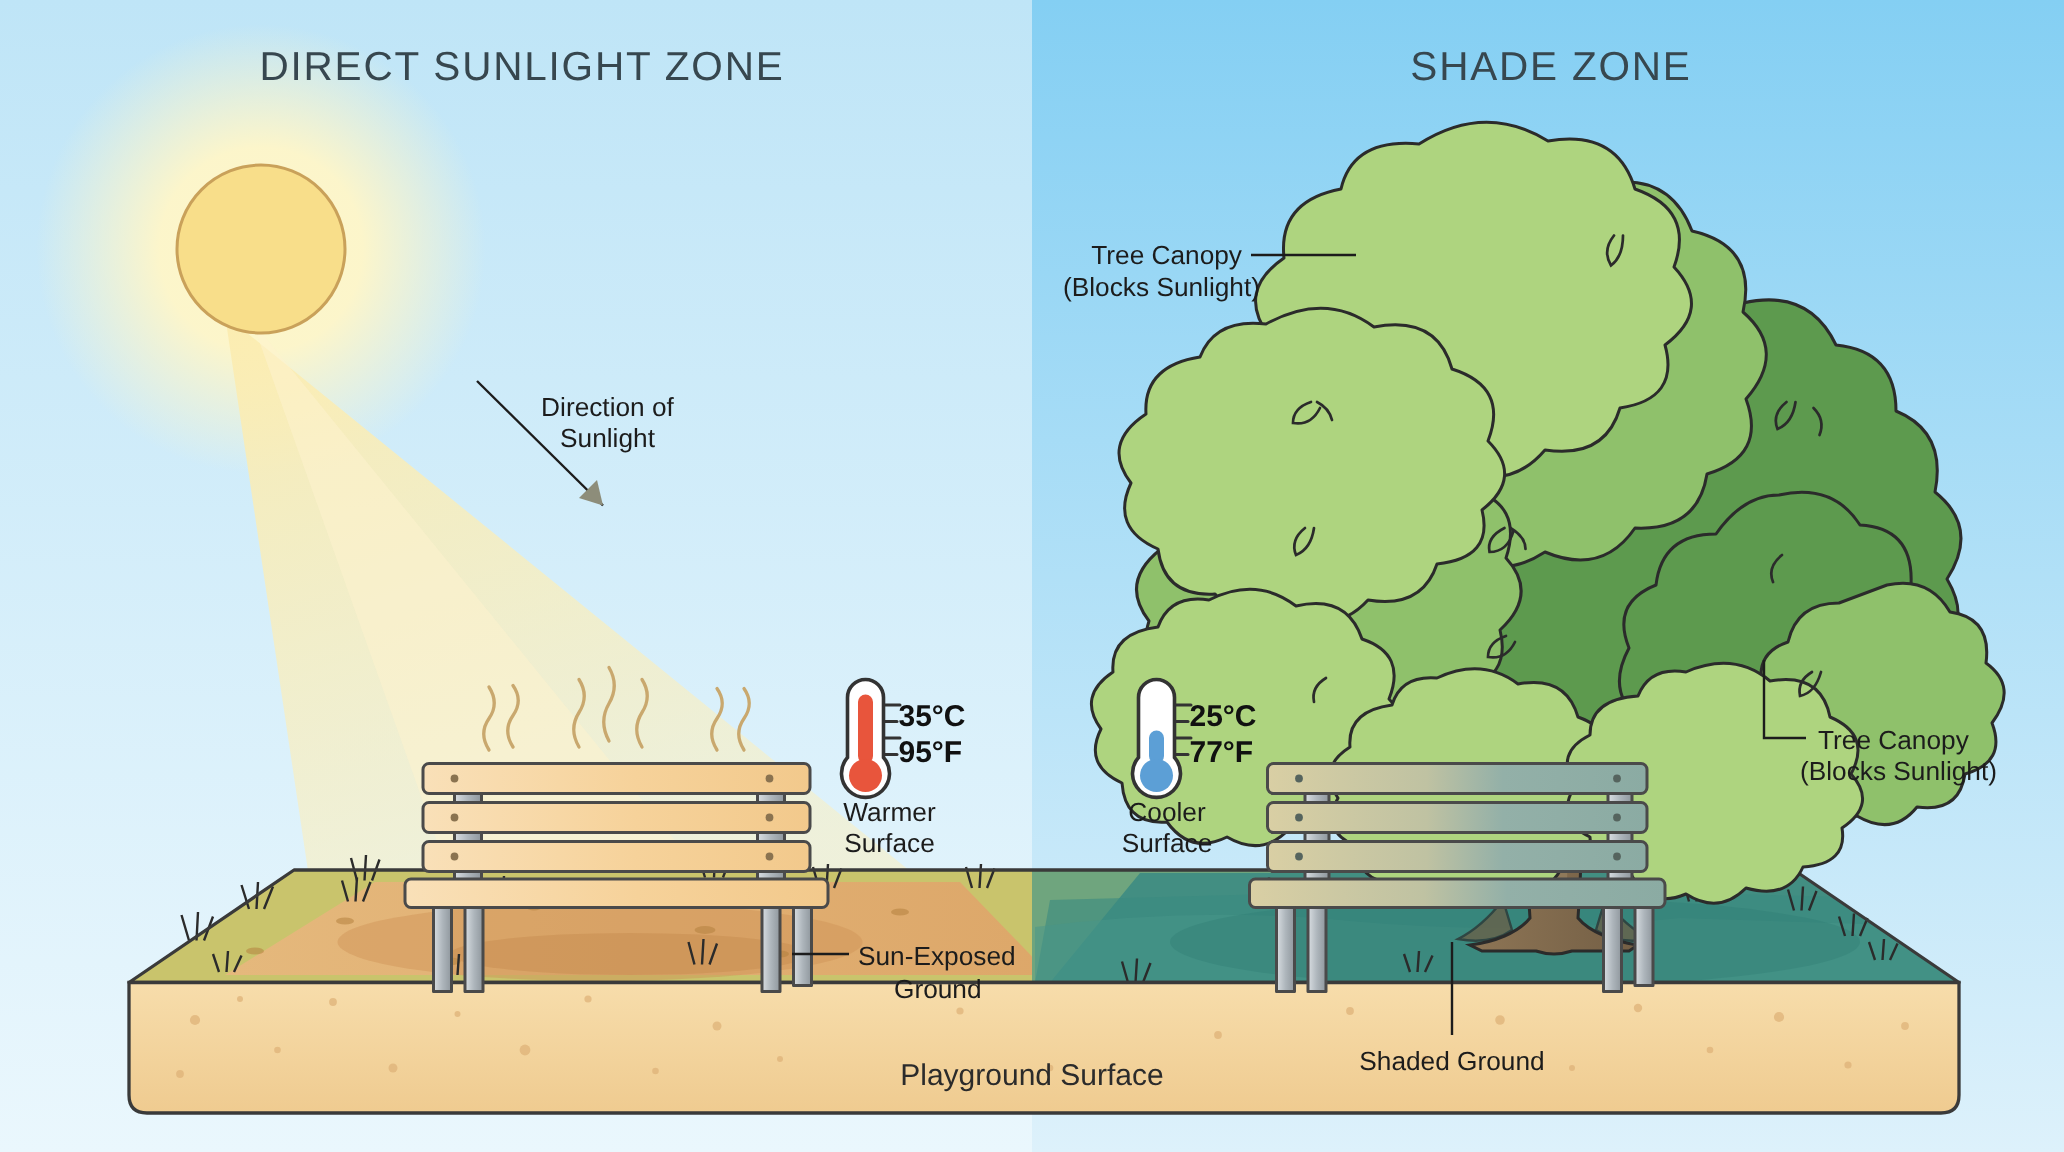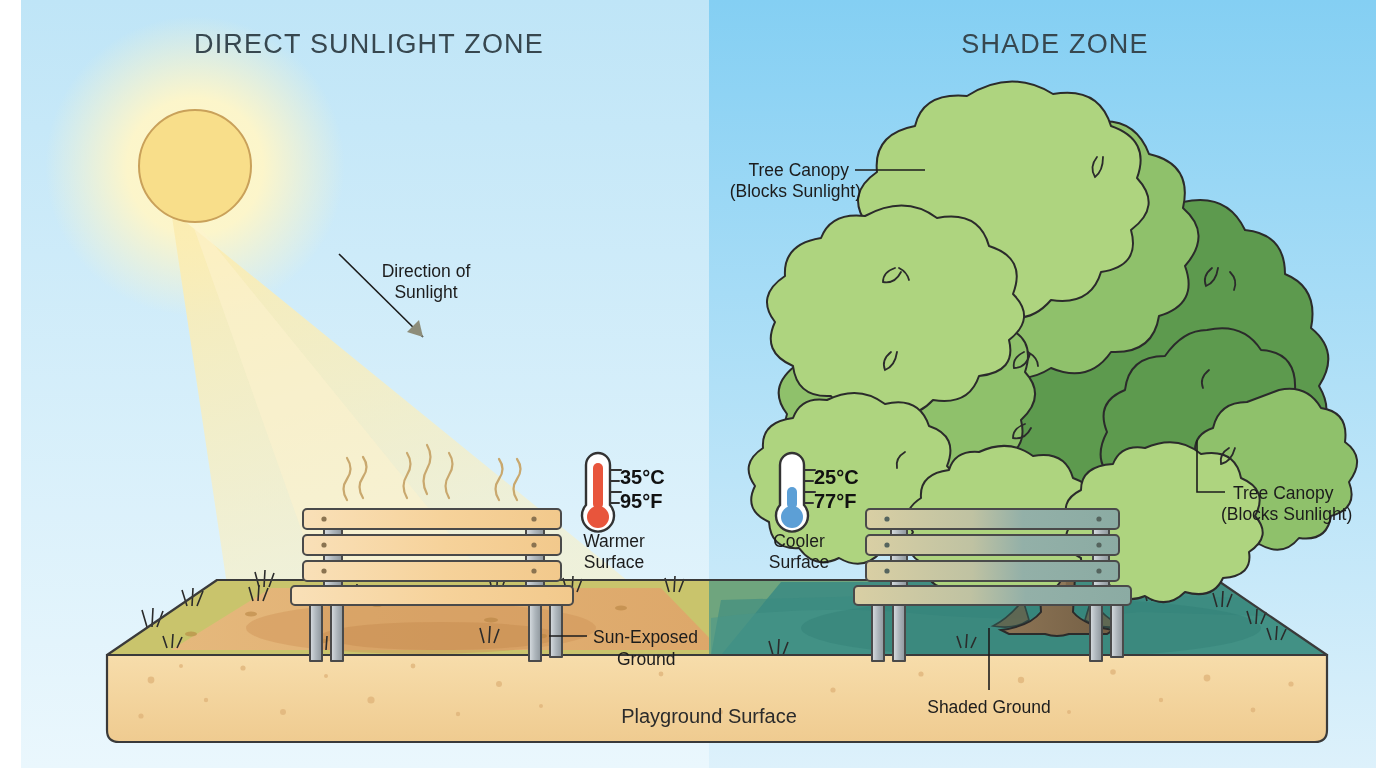--- a/index.html
+++ b/index.html
@@ -1,19 +1,19 @@
 <!DOCTYPE html>
 <html><head>
 <meta charset="utf-8">
 <title>Sunlight vs Shade Playground Diagram</title>
 <style>
   html,body{margin:0;padding:0;background:#fff;}
   body{width:1376px;height:768px;overflow:hidden;
        font-family:"Liberation Sans","DejaVu Sans",sans-serif;}
-  #stage{position:relative;width:1315px;height:768px;margin-left:21px;}
+  #stage{position:relative;width:1315px;height:768px;}
   #stage svg{display:block;}
   .zone-title{font-size:27px;letter-spacing:1.2px;fill:#37474f;}
   .lbl{font-size:17.5px;fill:#1c1c1c;}
   .temp{font-size:20px;font-weight:bold;fill:#111;}
   .plat-lbl{font-size:20px;fill:#2b2b2b;}
   .leader{stroke:#1c1c1c;stroke-width:1.6;fill:none;}
   .ink{stroke:#2b2b2b;stroke-width:1.6;fill:none;}
 </style>
 </head>
 <body>

